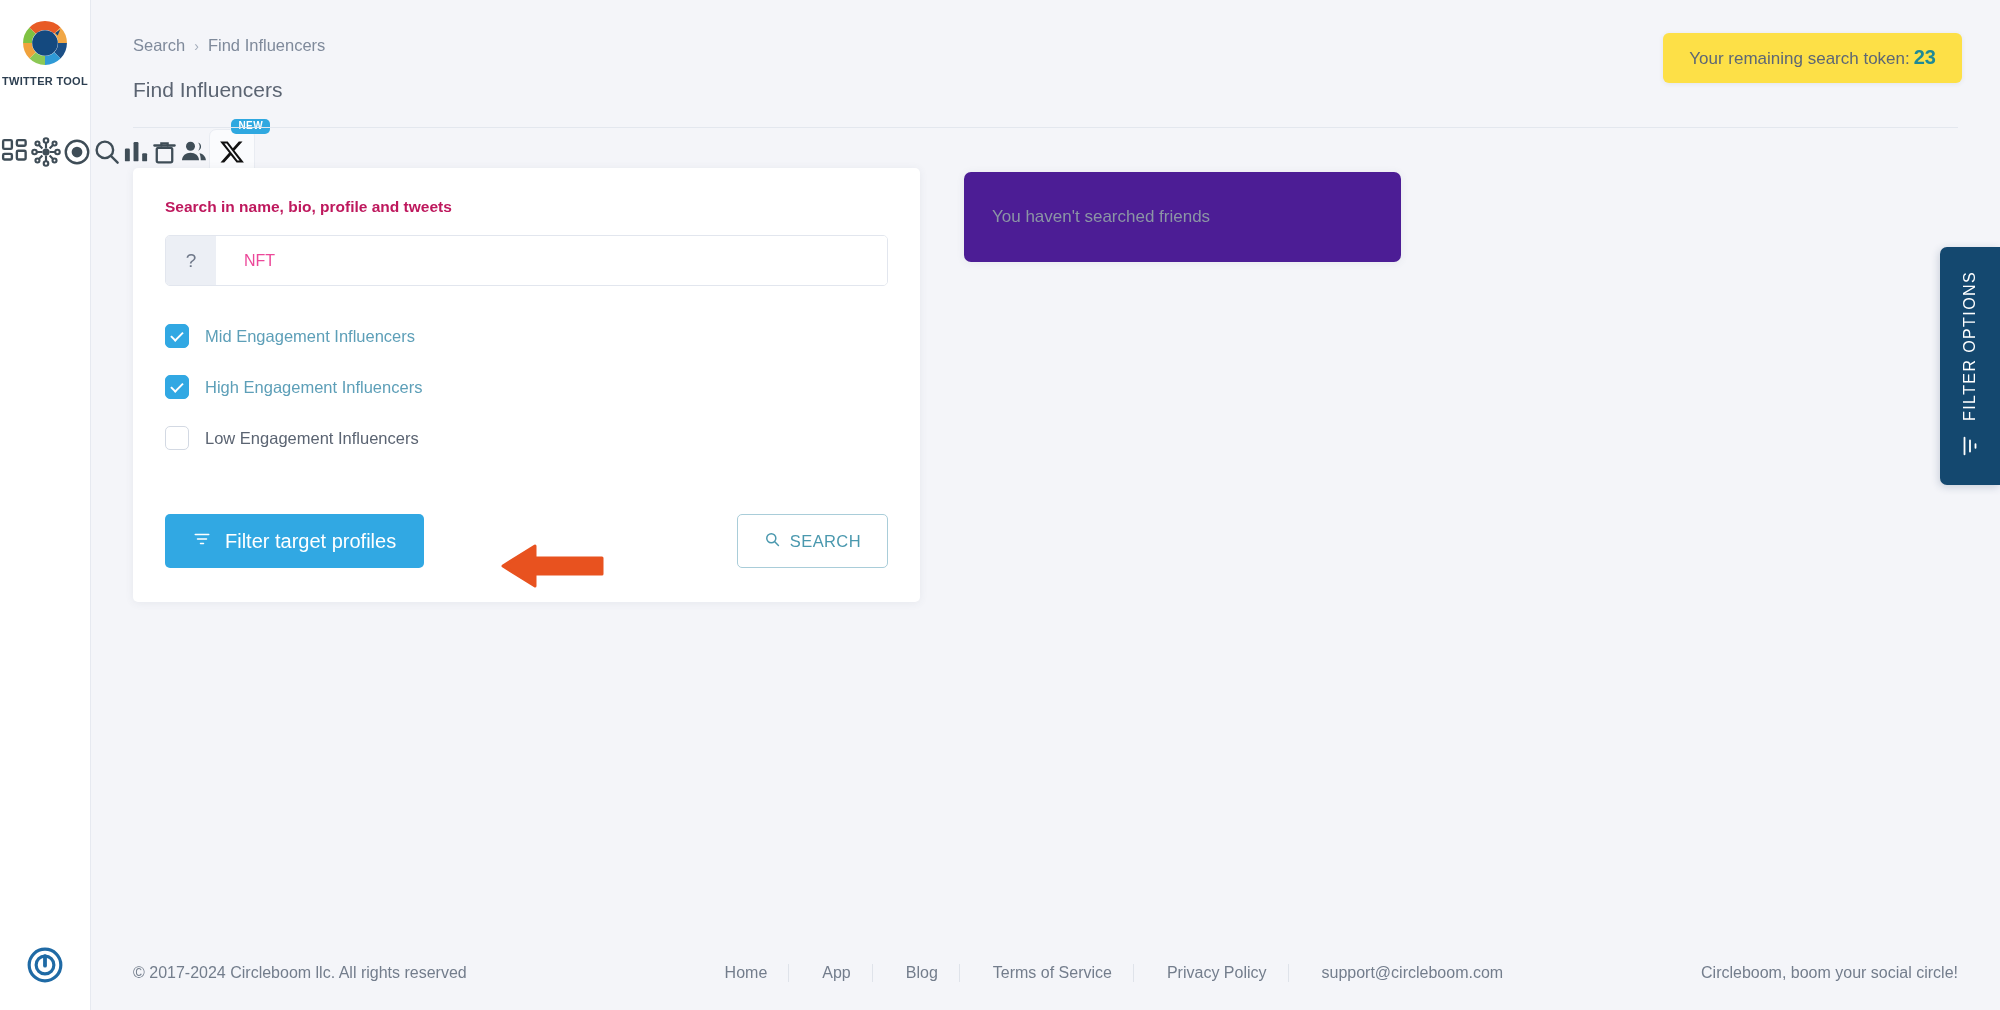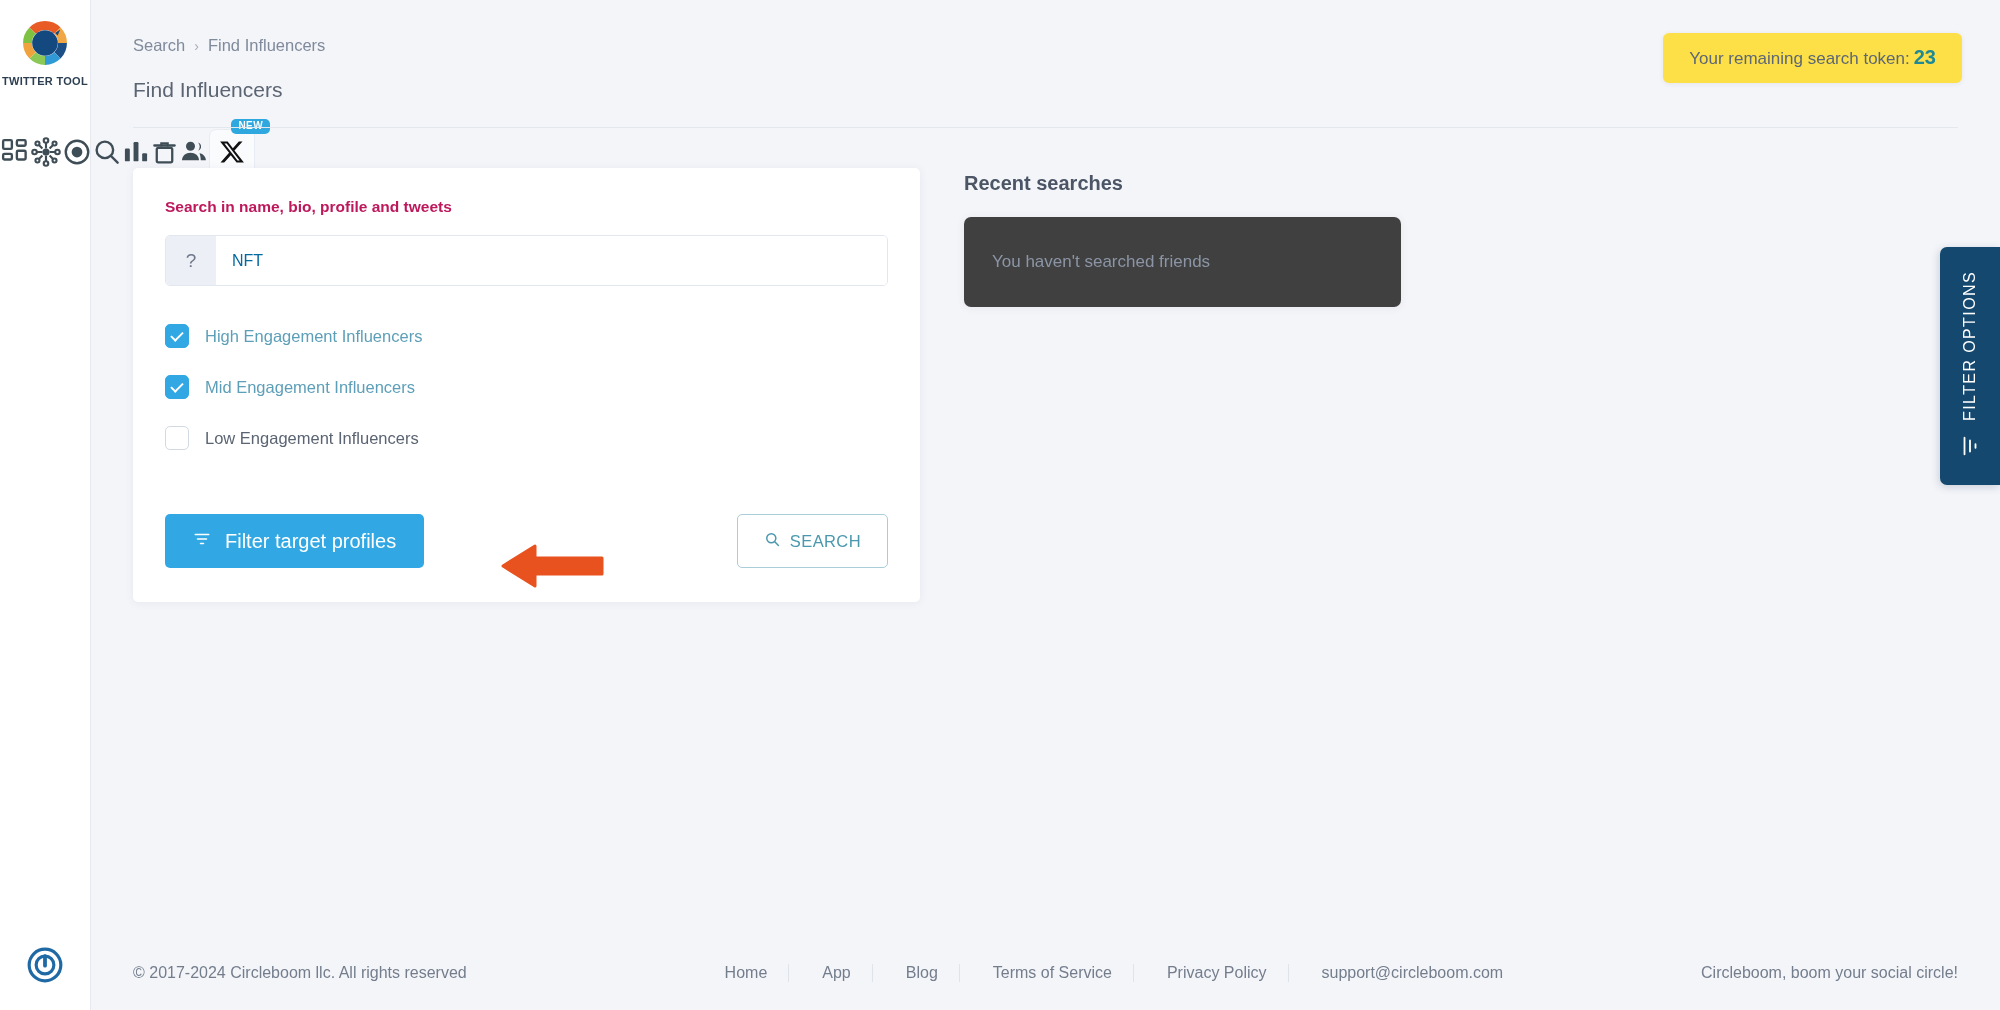--- a/index.html
+++ b/index.html
@@ -204,24 +204,24 @@
     justify-content: center;
     font-size: 19px;
     color: #6f7889;
     cursor: pointer;
     flex: 0 0 50px;
   }
   .search-input {
     flex: 1 1 auto;
     border: 0;
     outline: 0;
-    padding: 0 16px;
+    padding: 0 28px;
     font-size: 16px;
     font-family: "Liberation Sans", sans-serif;
-    color: #0369a1;
+    color: #ec4899;
     background: #fff;
   }
 
   .checks { margin-top: 34px; }
   .check-row {
     display: flex;
     align-items: center;
     gap: 16px;
     height: 32px;
     margin-bottom: 19px;
@@ -301,21 +301,21 @@
   .recent { flex: 0 0 auto; padding-top: 4px; }
   .recent-title {
     font-size: 20px;
     font-weight: 700;
     color: #4c5565;
     margin-bottom: 22px;
   }
   .recent-card {
     width: 437px;
     height: 90px;
-    background: #404040;
+    background: #4c1d95;
     border-radius: 7px;
     box-shadow: 0 1px 9px rgba(60,72,100,.08);
     display: flex;
     align-items: center;
     padding-left: 28px;
   }
   .recent-empty { font-size: 17px; color: #8b95a5; }
 
   
   .filter-tab {
@@ -526,25 +526,25 @@
           <div class="field-label">Search in name, bio, profile and tweets</div>
 
           <div class="input-wrap">
             <div class="input-prefix">?</div>
             <input class="search-input" type="text" value="NFT" style="">
           </div>
 
           <div class="checks">
             <div class="check-row on">
               <span class="cbox on"></span>
-              <span class="check-label">High Engagement Influencers</span>
+              <span class="check-label">Mid Engagement Influencers</span>
             </div>
             <div class="check-row on">
               <span class="cbox on"></span>
-              <span class="check-label">Mid Engagement Influencers</span>
+              <span class="check-label">High Engagement Influencers</span>
             </div>
             <div class="check-row">
               <span class="cbox"></span>
               <span class="check-label">Low Engagement Influencers</span>
             </div>
           </div>
 
           <div class="card-actions">
             <button class="btn-filter">
               <span>
@@ -561,21 +561,20 @@
                   <circle cx="10.3" cy="10.3" r="6.4"></circle>
                   <path d="M15.2 15.2 L20.4 20.4"></path>
                 </svg>
               </span>
               <span>SEARCH</span>
             </button>
           </div>
         </section>
 
         <section class="recent">
-          <h2 class="recent-title">Recent searches</h2>
           <div class="recent-card">
             <span class="recent-empty">You haven't searched friends</span>
           </div>
         </section>
 
       </div>
     </div>
 
     <div class="arrow-annotation">
       <svg width="104" height="50" viewBox="0 0 104 50">

